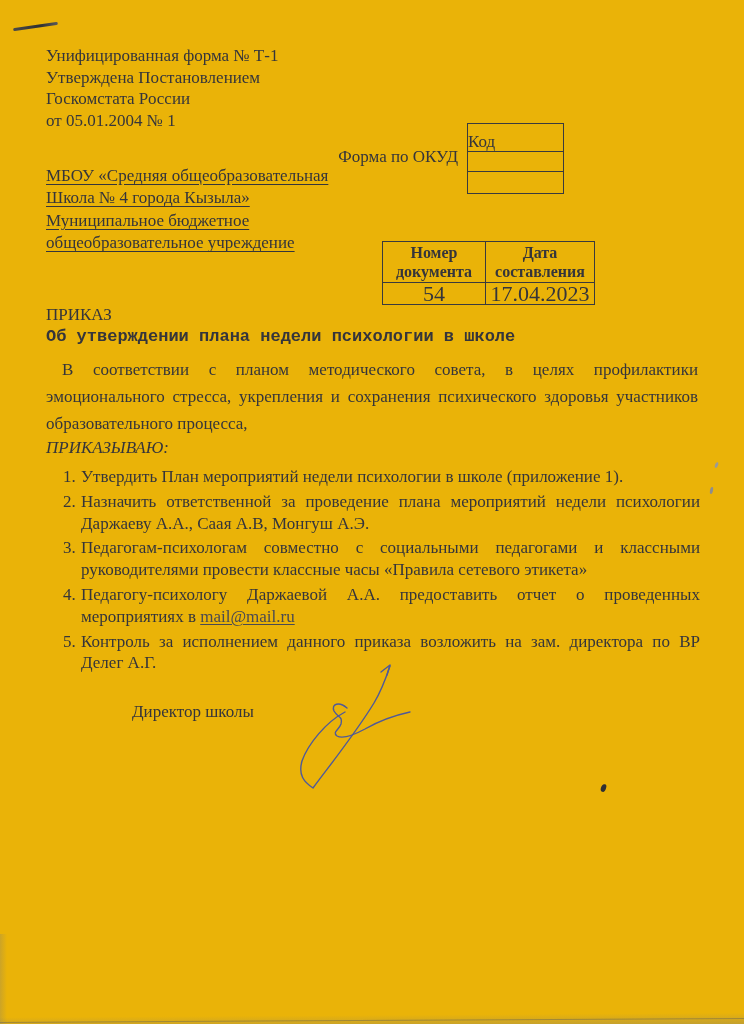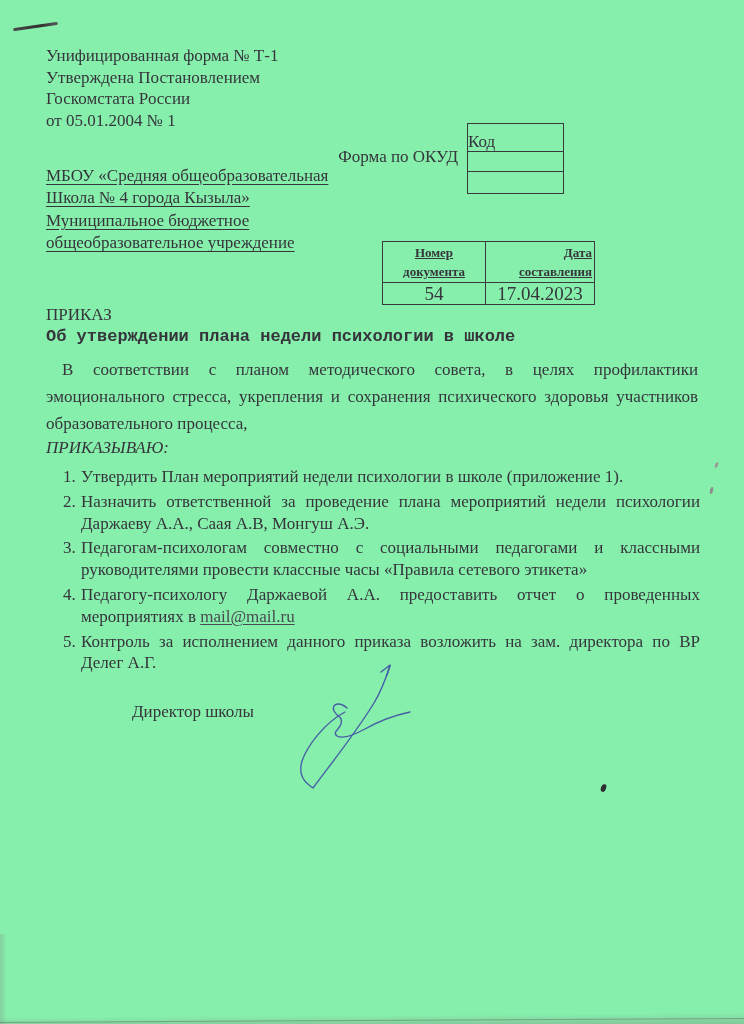--- a/index.html
+++ b/index.html
@@ -1,19 +1,19 @@
 <!DOCTYPE html>
 <html lang="ru"><head>
 <meta charset="utf-8">
 <style>
   html,body{margin:0;padding:0;}
   body{background:#e8e8e6;font-family:"Liberation Serif","DejaVu Serif",serif;}
   .page{
     position:relative;width:744px;height:1024px;margin:0 auto;
-    background:#86efac;overflow:hidden;color:#35353b;
+    background:#eab308;overflow:hidden;color:#35353b;
     font-size:17px;line-height:21.5px;
   }
   
   .mark-stroke{position:absolute;left:13px;top:25px;width:45px;height:3px;
     background:linear-gradient(to right,#4a4a4a,#303030 60%,#5a5a5a);
     transform:rotate(-8deg);border-radius:2px;}
   .speck{position:absolute;border-radius:60% 40% 55% 45%;}
   .speck.s1{left:715px;top:462px;width:3px;height:6px;background:#9a9a98;transform:rotate(18deg);}
   .speck.s2{left:710px;top:487px;width:3px;height:7px;background:#8d8d90;transform:rotate(10deg);}
   .speck.s3{left:601px;top:784px;width:5px;height:8px;background:#2f2f33;transform:rotate(16deg);}
@@ -32,23 +32,23 @@
   .code-table .hdr{height:19px;border-bottom:1.5px solid #3a3a3e;
     font-weight:normal;text-align:left;line-height:19px;margin-top:8px;}
   .code-table .row1{height:19px;border-bottom:1.5px solid #3a3a3e;}
   .code-table .row2{height:21px;}
   .org{position:absolute;left:46px;top:165px;line-height:22.4px;}
   .org div{text-decoration:underline;text-underline-offset:3px;}
   
   .doc-table{position:absolute;left:382px;top:241px;border-collapse:collapse;
     border:1.5px solid #3a3a3e;text-align:center;}
   .doc-table td{border:1.5px solid #3a3a3e;padding:0 2px;}
-  .doc-table .h{font-weight:bold;font-size:13px;line-height:19.5px;width:98px;vertical-align:middle;height:40px;text-decoration:underline;}
-  .doc-table .h2{width:104px;text-align:right;}
-  .doc-table .v{height:21px;font-size:19px;line-height:21px;}
+  .doc-table .h{font-weight:bold;font-size:16px;line-height:19.5px;width:98px;vertical-align:middle;height:40px;}
+  .doc-table .h2{width:104px;}
+  .doc-table .v{height:21px;font-size:22px;line-height:21px;}
   
   .order-title{position:absolute;left:46px;top:304px;font-weight:normal;}
   .order-subject{position:absolute;left:46px;top:326px;font-weight:bold;font-family:Liberation Mono, monospace;}
   .preamble{position:absolute;left:46px;top:356px;width:652px;line-height:27px;}
   .jline{text-align:justify;text-align-last:justify;}
   .preamble .first{text-indent:16px;}
   .command{position:absolute;left:46px;top:437px;font-style:italic;}
   .order-list{position:absolute;left:46px;top:466px;width:654px;}
   .order-list ol{margin:0;padding:0 0 0 34px;}
   .order-list li{margin:0 0 3px 0;line-height:21.8px;padding-left:1px;}

